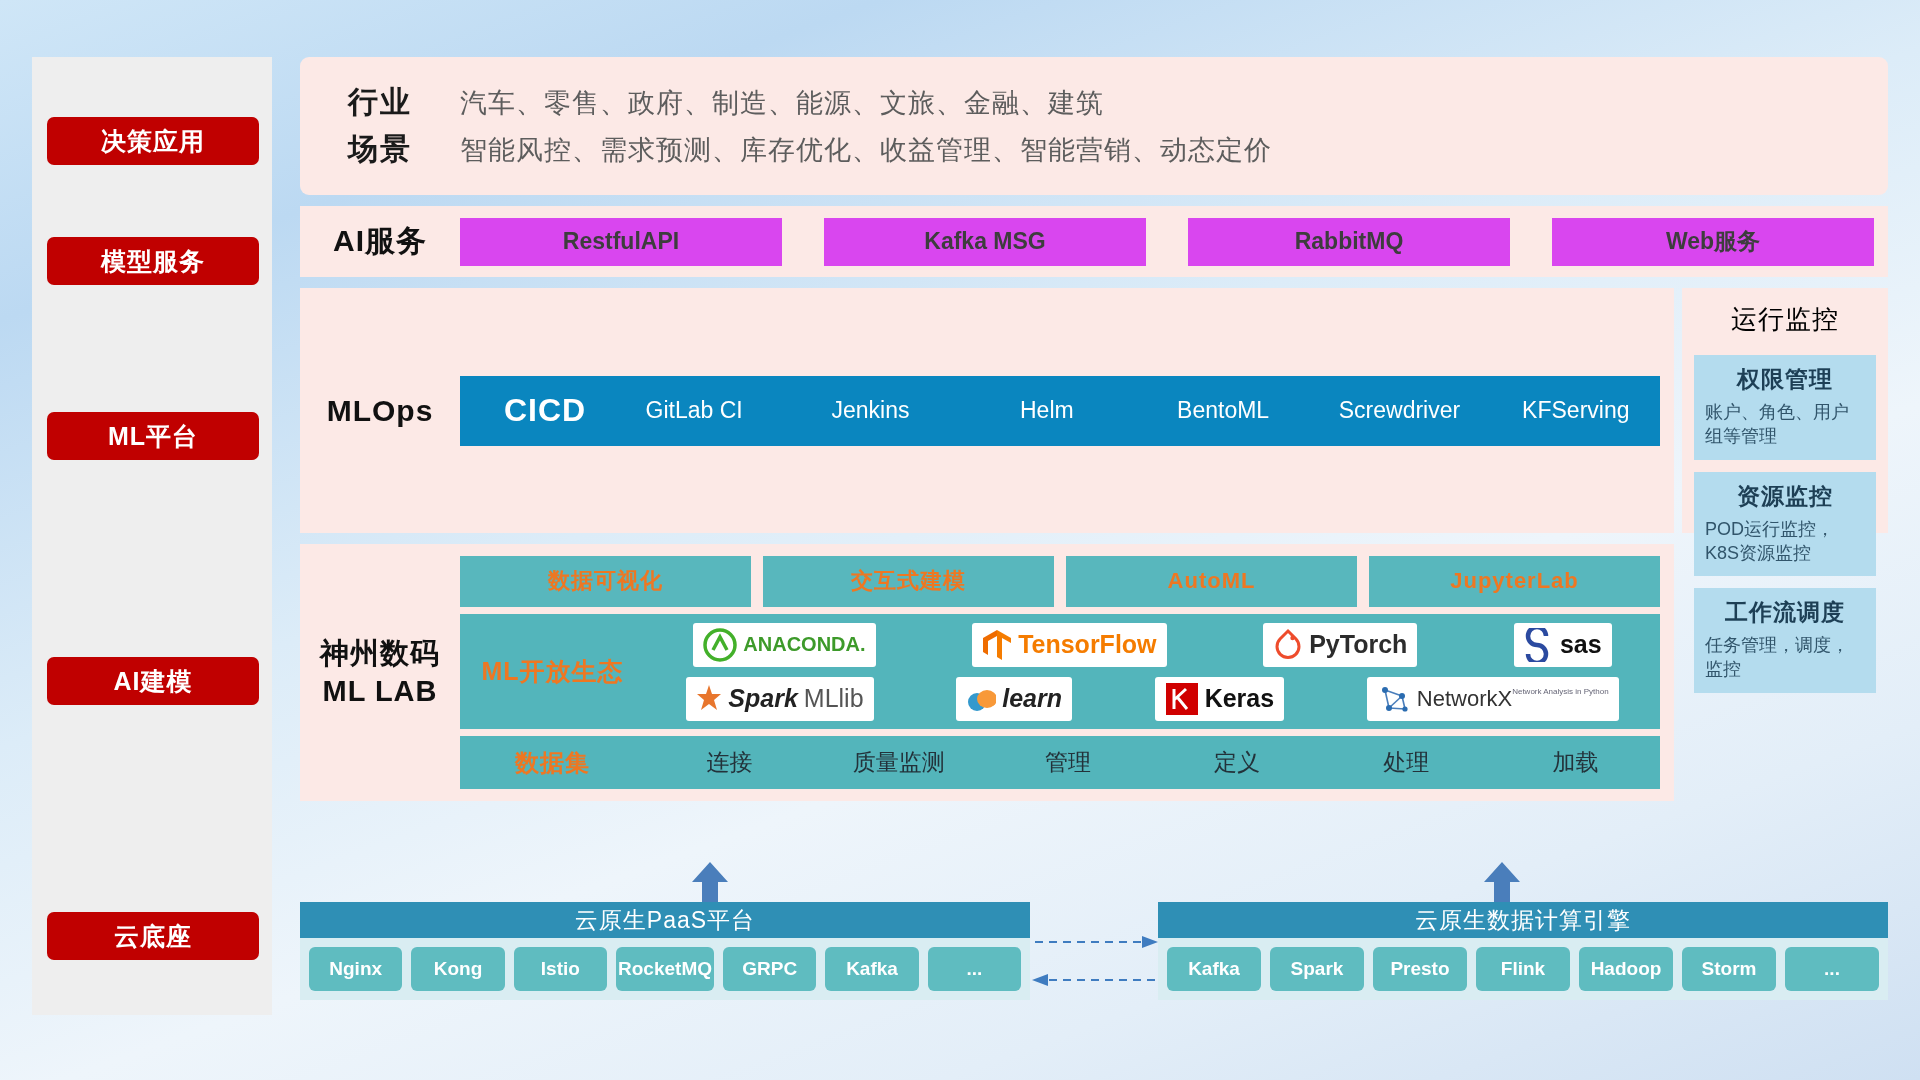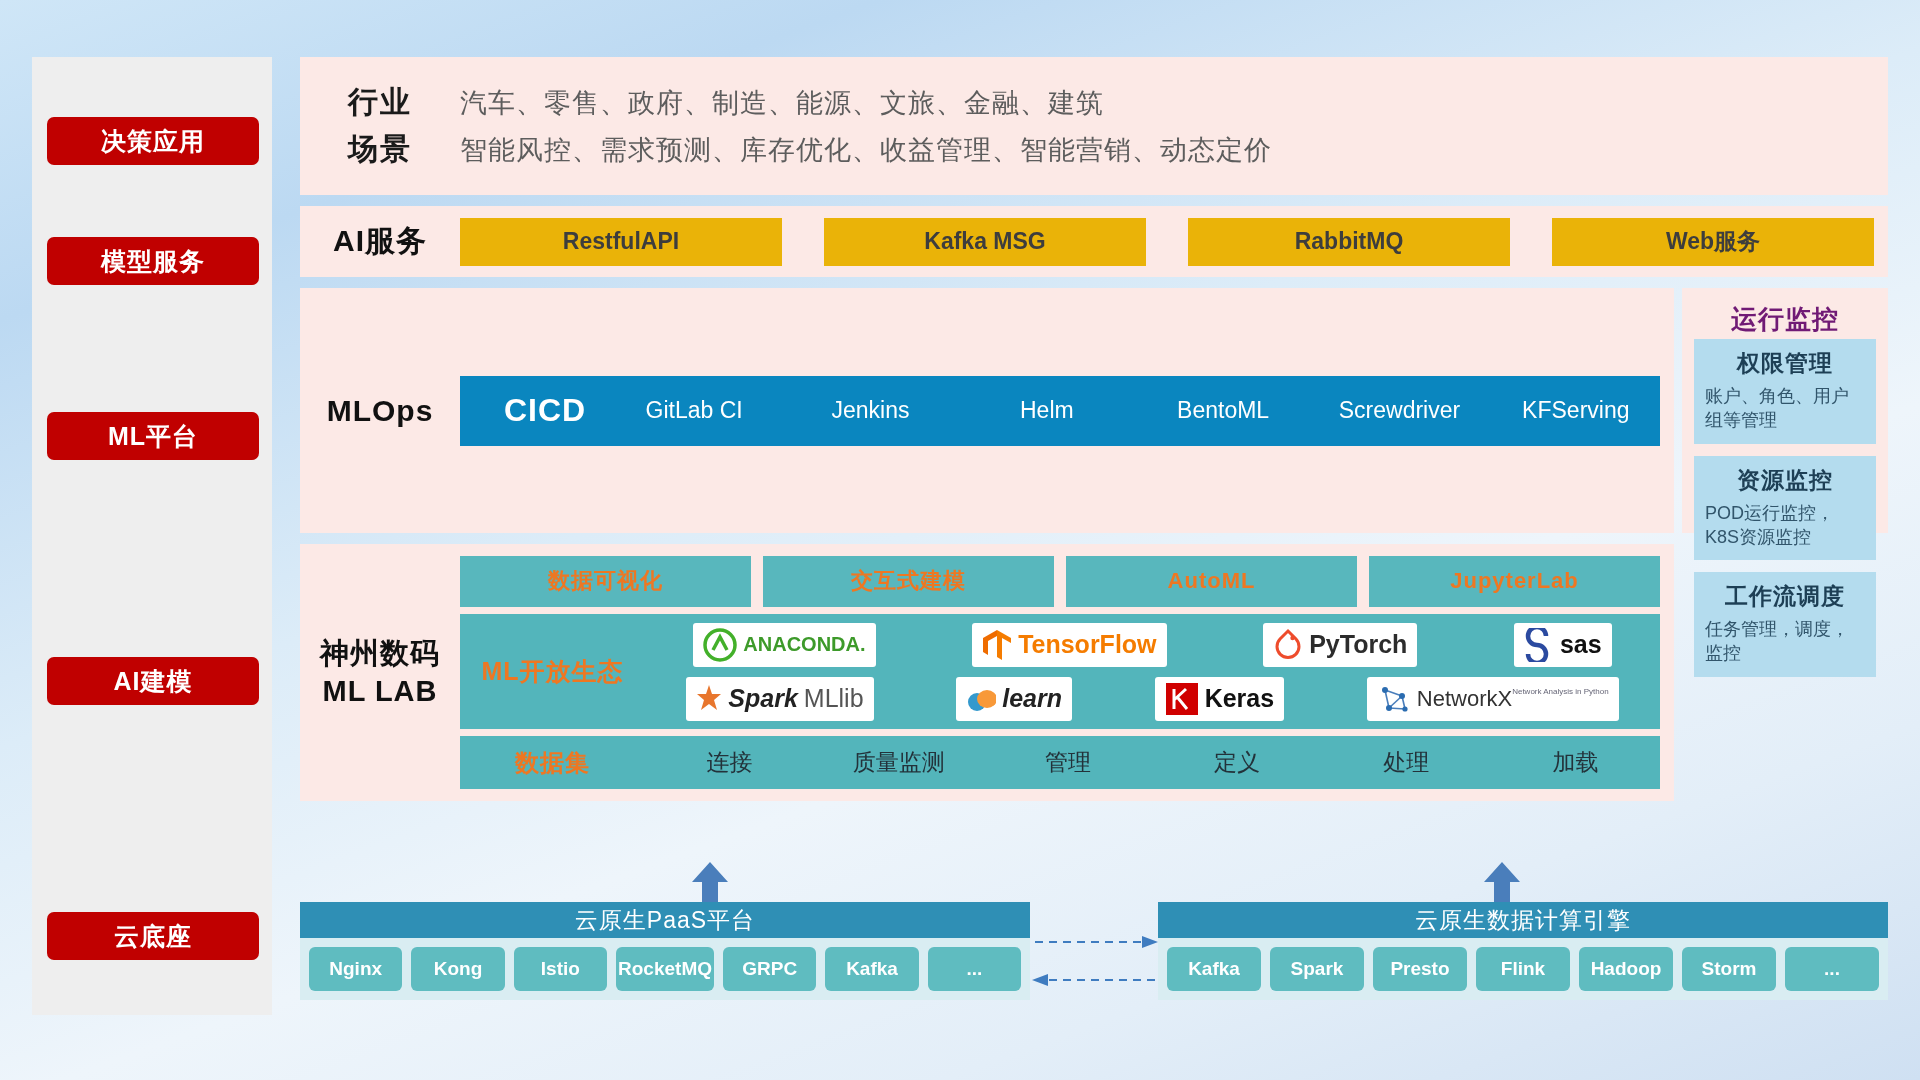--- a/index.html
+++ b/index.html
@@ -28,37 +28,37 @@
     letter-spacing: 1px;
   }
 
   
   #main { position: absolute; left: 300px; top: 57px; width: 1588px; }
 
   .band { background: #fce9e6; }
   .band-gap { height: 11px; }
 
   
-  #band-industry { padding: 22px 0 22px 0; height: 138px; }
+  #band-industry { padding: 22px 0 22px 0; height: 138px; border-radius: 9px; }
   .kv-row { display: flex; align-items: center; height: 47px; }
   .kv-key {
     width: 160px; text-align: center; font-weight: bold;
     font-size: 30px; color: #1a1a1a; letter-spacing: 2px;
   }
   .kv-val { font-size: 27px; color: #5d5d5d; letter-spacing: 1px; }
 
   
   #band-aisvc { height: 71px; display: flex; align-items: center; }
   .sec-key {
     width: 160px; text-align: center; font-weight: bold;
     font-size: 30px; color: #111; letter-spacing: 1px; flex: 0 0 160px;
   }
   #aisvc-chips { display: flex; flex: 1; gap: 42px; padding-right: 14px; }
   .gray-chip {
-    flex: 1; height: 48px; background: #eab308; color: #3d3d3d;
+    flex: 1; height: 48px; background: #d946ef; color: #3d3d3d;
     font-weight: bold; font-size: 23px;
     display: flex; align-items: center; justify-content: center;
   }
 
   
   #band-mlops { height: 245px; display: flex; }
   #mlops-left { flex: 1; display: flex; align-items: center; }
   #mlops-body { flex: 1; padding: 14px 14px 14px 0; display: flex; flex-direction: column; gap: 6px; }
   #mlops-cards { display: flex; gap: 10px; height: 118px; }
   .mlops-card {
@@ -82,22 +82,22 @@
   #cicd-bar .cicd-items span {
     flex: 1; font-size: 23px; text-align: center; line-height: 1.25;
   }
 
   
   #mon-col {
     width: 206px; flex: 0 0 206px; background: #fce9e6;
     margin-left: 8px; padding: 14px 12px; display: flex; flex-direction: column;
   }
   #mon-title {
-    text-align: center; font-size: 26px; font-weight: bold; color: #701a75;
-    letter-spacing: 1px; margin-bottom: 2px;
+    text-align: center; font-size: 26px; font-weight: normal; color: #000000;
+    letter-spacing: 1px; margin-bottom: 18px;
   }
   .mon-card {
     background: #b4dcee; margin-bottom: 12px; padding: 9px 11px 11px 11px;
   }
   .mon-card .t {
     text-align: center; font-size: 23px; font-weight: bold; color: #1d3f55;
     margin-bottom: 5px; letter-spacing: 1px;
   }
   .mon-card .d { font-size: 18px; color: #31556b; line-height: 1.35; }
 

